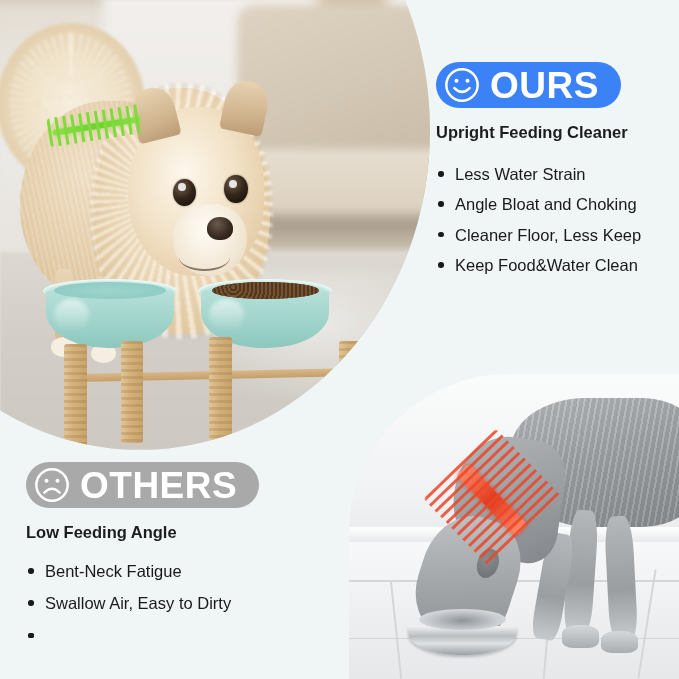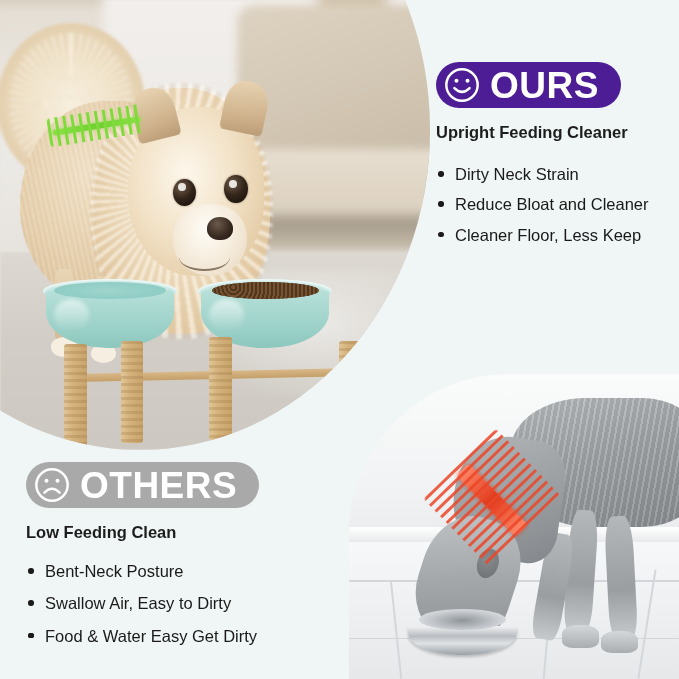--- a/index.html
+++ b/index.html
@@ -365,21 +365,21 @@
   .panel-others { left: 26px; top: 462px; width: 330px; }
 
   .badge {
     display: inline-flex;
     align-items: center;
     gap: 9px;
     padding: 4px 22px 4px 7px;
     border-radius: 999px;
     box-sizing: border-box;
   }
-  .badge-ours { background: #4c1d95; }
+  .badge-ours { background: #3b82f6; }
   .badge-others { background: #a9a9a9; }
   .badge-label {
     font-size: 37px;
     font-weight: bold;
     color: #ffffff;
     letter-spacing: .5px;
     line-height: 1;
   }
   .face { width: 38px; height: 38px; flex: 0 0 38px; display: block; }
 
@@ -511,38 +511,39 @@
       <svg class="face" viewBox="0 0 40 40">
         <circle cx="20" cy="20" r="16.5" fill="none" stroke="#ffffff" stroke-width="2.6"></circle>
         <circle cx="14.2" cy="15.6" r="2.1" fill="#ffffff"></circle>
         <circle cx="25.8" cy="15.6" r="2.1" fill="#ffffff"></circle>
         <path d="M12 23.2 Q20 31.2 28 23.2" fill="none" stroke="#ffffff" stroke-width="2.6" stroke-linecap="round"></path>
       </svg>
       <span class="badge-label">OURS</span>
     </div>
     <div class="subtitle">Upright Feeding Cleaner</div>
     <ul class="feature-list">
-      <li><span class="dot"></span><span>Dirty Neck Strain</span></li>
-      <li><span class="dot"></span><span>Reduce Bloat and Cleaner</span></li>
+      <li><span class="dot"></span><span>Less Water Strain</span></li>
+      <li><span class="dot"></span><span>Angle Bloat and Choking</span></li>
       <li><span class="dot"></span><span>Cleaner Floor, Less Keep</span></li>
+      <li><span class="dot"></span><span>Keep Food&amp;Water Clean</span></li>
     </ul>
   </div>
 
   <div class="panel panel-others">
     <div class="badge badge-others">
       <svg class="face" viewBox="0 0 40 40">
         <circle cx="20" cy="20" r="16.5" fill="none" stroke="#ffffff" stroke-width="2.6"></circle>
         <circle cx="14.2" cy="15.6" r="2.1" fill="#ffffff"></circle>
         <circle cx="25.8" cy="15.6" r="2.1" fill="#ffffff"></circle>
         <path d="M12 28 Q20 20 28 28" fill="none" stroke="#ffffff" stroke-width="2.6" stroke-linecap="round"></path>
       </svg>
       <span class="badge-label">OTHERS</span>
     </div>
-    <div class="subtitle">Low Feeding Clean</div>
+    <div class="subtitle">Low Feeding Angle</div>
     <ul class="feature-list">
-      <li><span class="dot"></span><span>Bent-Neck Posture</span></li>
+      <li><span class="dot"></span><span>Bent-Neck Fatigue</span></li>
       <li><span class="dot"></span><span>Swallow Air, Easy to Dirty</span></li>
       <li><span class="dot"></span></li>
-      <li><span class="dot"></span><span>Food &amp; Water Easy Get Dirty</span></li>
+      <li><span class="dot"></span></li>
     </ul>
   </div>
 
 </div>
 
 </body></html>

